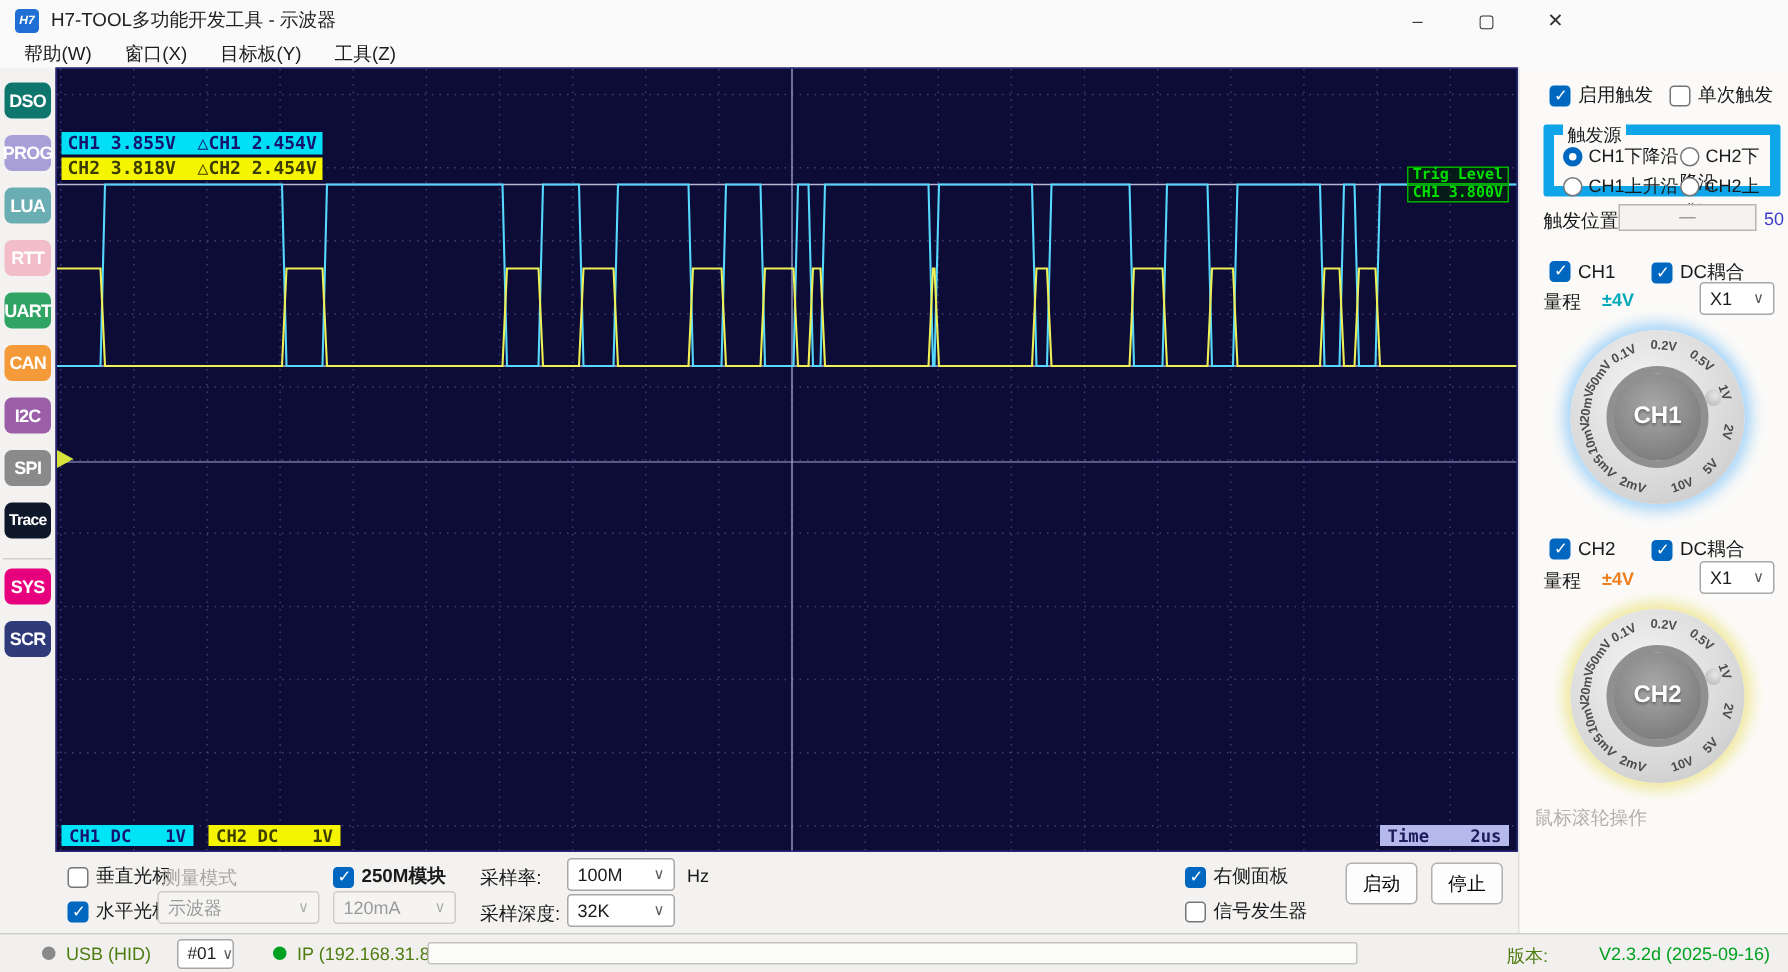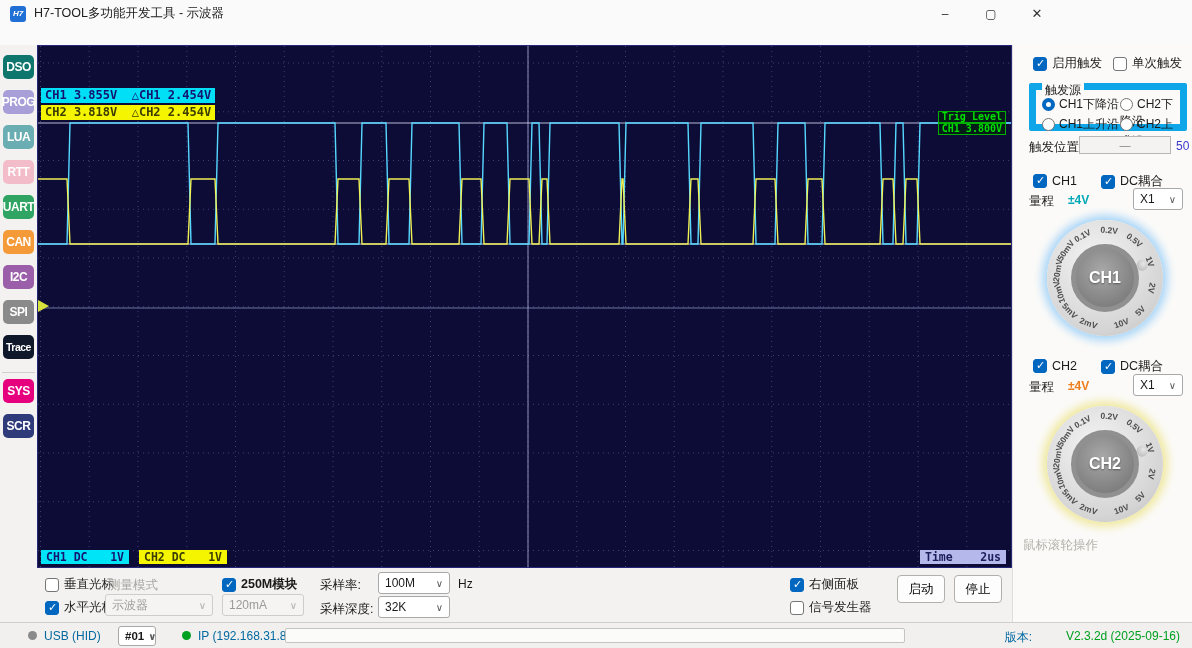--- a/index.html
+++ b/index.html
@@ -68,39 +68,45 @@
 
   
   .bottom-bar { position:absolute; left:0; top:568px; width:1012px; height:54px; background:#f3f2f0; }
   .bb-abs { position:absolute; }
   .gray-label { color:#a8a6a2; }
   .btn { position:absolute; width:48px; height:28px; background:#fdfdfd; border:1px solid #b2b0ad; border-radius:4px; font-size:12.5px; display:flex; align-items:center; justify-content:center; }
 
   
   .status-bar { position:absolute; left:0; top:622px; width:1192px; height:26px; background:#f1f0ee; border-top:1px solid #cfcfcd; }
   .dot { position:absolute; width:9px; height:9px; border-radius:50%; }
-  .navy { color:#0369a1; }
+  .navy { color:#4d7c0f; }
   .green { color:#00a020; }
   .progress { position:absolute; left:285px; top:5px; width:620px; height:15px; background:#fbfbfa; border:1px solid #c6c4c1; border-radius:2px; }
 </style>
 </head>
 <body>
 
 <div class="window">
 
   <div class="titlebar">
     <div class="app-icon">H7</div>
     <div class="title-text">H7-TOOL多功能开发工具 - 示波器</div>
     <div class="win-controls">
       <div class="win-btn">–</div>
       <div class="win-btn">▢</div>
       <div class="win-btn" style="font-size:13px;">✕</div>
     </div>
   </div>
 
+  <div class="menubar" id="menubar">
+      <div class="menu-item">帮助(W)</div>
+      <div class="menu-item">窗口(X)</div>
+      <div class="menu-item">目标板(Y)</div>
+      <div class="menu-item">工具(Z)</div>
+    </div>
 
   <div class="sidebar" id="sidebar">
       <div class="side-btn" style="top: 10px; background: #0f766e;">DSO</div>
       <div class="side-btn" style="top: 45px; background: rgb(168, 159, 216); text-align: center;">PROG</div>
       <div class="side-btn" style="top: 80px; background: rgb(106, 173, 178);">LUA</div>
       <div class="side-btn" style="top: 115px; background: rgb(242, 188, 200);">RTT</div>
       <div class="side-btn" style="top: 150px; background: rgb(47, 164, 99);">UART</div>
       <div class="side-btn" style="top: 185px; background: rgb(245, 154, 56);">CAN</div>
       <div class="side-btn" style="top: 220px; background: rgb(154, 95, 168);">I2C</div>
       <div class="side-btn" style="top: 255px; background: rgb(138, 138, 138);">SPI</div>
@@ -302,21 +308,21 @@
       <span class="cb"></span><span class="cb-label">信号发生器</span>
     </div>
 
     <button class="btn" style="left:897px; top:7px;">启动</button>
     <button class="btn" style="left:954px; top:7px;">停止</button>
   </div>
 
   <div class="status-bar">
     <span class="dot" style="left:28px; top:8px; background:#8a8a8a;"></span>
     <span class="bb-abs navy" style="position:absolute; left:44px; top:6px;">USB (HID)</span>
-    <div class="dd" style="left:118px; top:3px; width:38px; height:20px; font-size:11.5px;font-weight:bold;">
+    <div class="dd" style="left:118px; top:3px; width:38px; height:20px; font-size:11.5px;">
       <span>#01</span>
     </div>
     <span class="dot" style="left:182px; top:8px; background:#00a020;"></span>
     <span style="position:absolute; left:198px; top:6px;" class="navy">IP (192.168.31.82)</span>
     <div class="progress"></div>
     <span class="navy" style="position:absolute; right:160px; top:6px;">版本:</span>
     <span class="green" style="position:absolute; right:12px; top:6px;">V2.3.2d (2025-09-16)</span>
   </div>
 
 </div>

